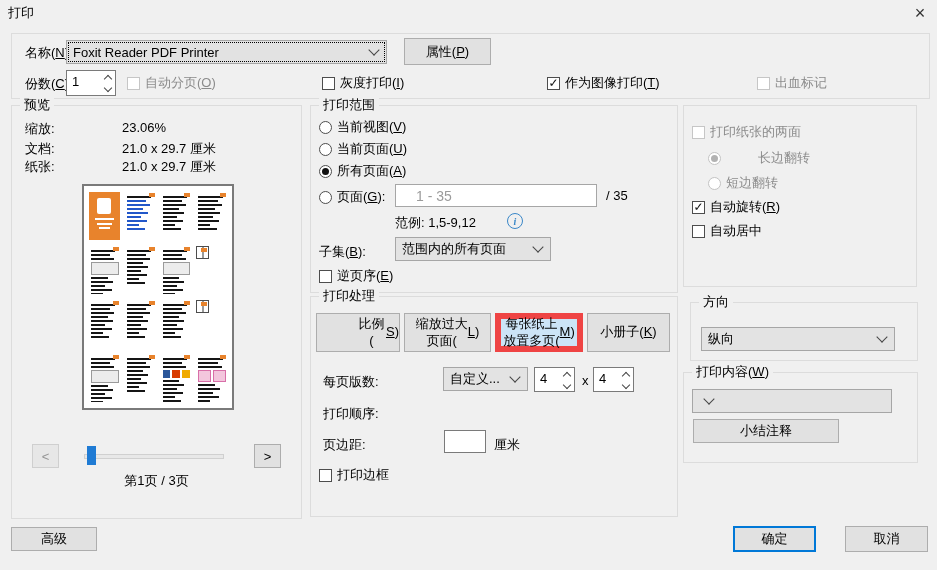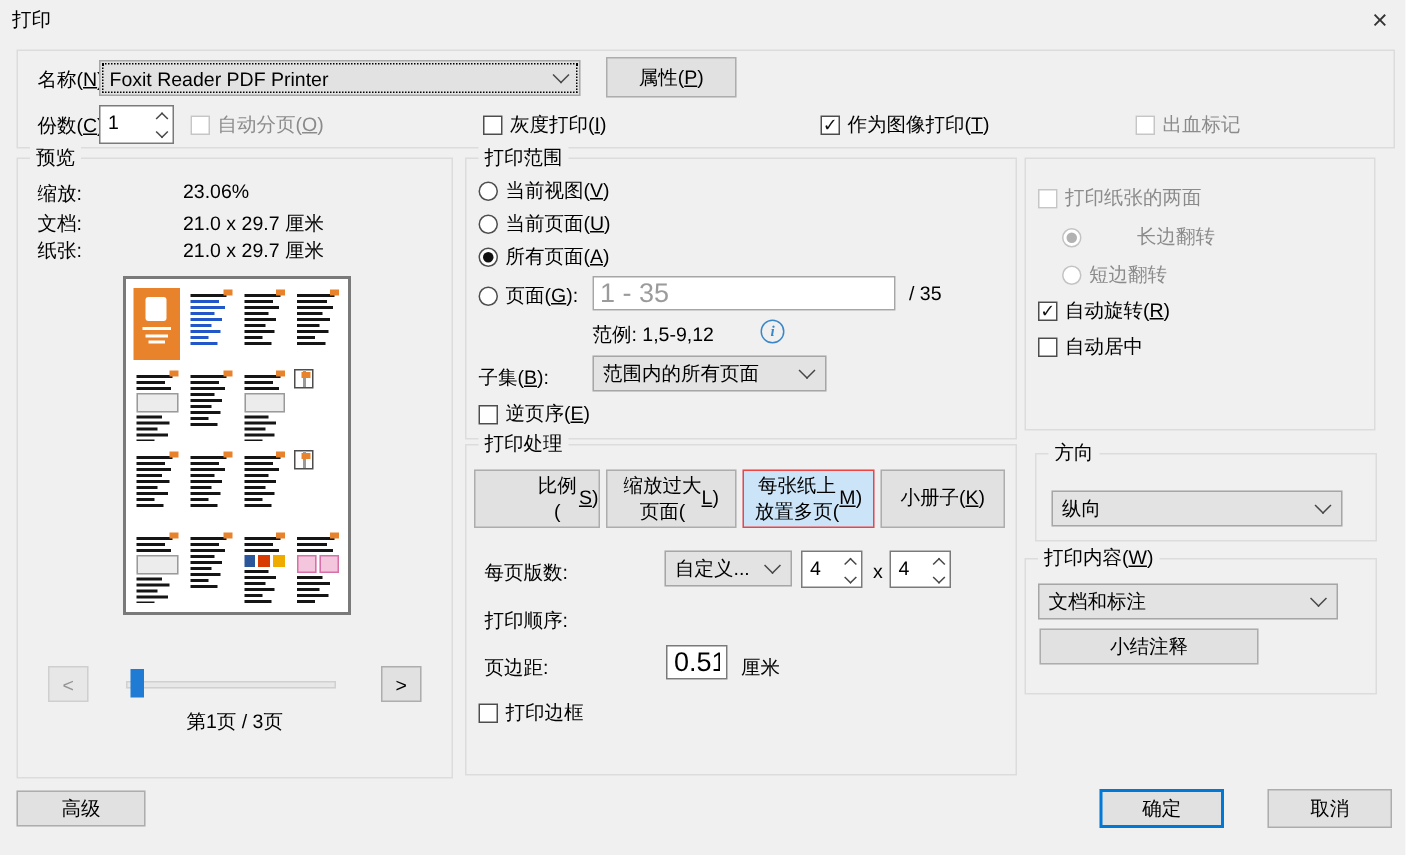--- a/index.html
+++ b/index.html
@@ -10,31 +10,31 @@
   .gt{position:absolute;top:-9px;left:8px;background:#f0f0f0;padding:0 4px;line-height:16px;white-space:nowrap;}
   
   .btn{position:absolute;display:flex;align-items:center;justify-content:center;
     background:#e1e1e1;border:1px solid #adadad;box-sizing:border-box;cursor:default;text-align:center;}
   .btn.default{border:2px solid #0078d7;}
   .btn.disabled{background:#e7e7e7;border-color:#cfcfcf;color:#949494;}
   
   .segwrap{position:absolute;display:flex;gap:4px;}
   .seg{display:flex;align-items:center;justify-content:center;text-align:center;
     background:#e1e1e1;border:1px solid #adadad;box-sizing:border-box;white-space:pre-line;line-height:1.25;}
-  .seg.sel{background:#cce4f7;border:1px solid #ef4444;}
+  .seg.sel{background:#cce4f7;border:6px solid #ef4444;}
   
   .combo{position:absolute;display:flex;align-items:center;background:#e3e3e3;
     border:1px solid #a6a6a6;box-sizing:border-box;padding:0 6px;}
   .combo .ct{flex:1;white-space:nowrap;overflow:hidden;}
   .combo.focused{outline:1px dotted #000;outline-offset:-3px;background:#e2e2e2;}
   .chev-down{width:7px;height:7px;border-right:1px solid #464646;border-bottom:1px solid #464646;
     transform:rotate(45deg);margin:-4px 2px 0 6px;flex:0 0 auto;}
   
   .tbox{position:absolute;background:#fff;border:1px solid #7a7a7a;box-sizing:border-box;
-    padding:0 4px;font-family:"Liberation Sans",sans-serif;font-size:18px;color:#000;}
+    padding:0 20px;font-family:"Liberation Sans",sans-serif;font-size:14px;color:#000;}
   .tbox.dim{color:#9b9b9b;border-color:#a6a6a6;}
   .spin{position:absolute;display:flex;background:#fff;border:1px solid #7a7a7a;box-sizing:border-box;}
   .spin .sv{flex:1;padding:3px 0 0 5px;}
   .spin .arrs{width:15px;display:flex;flex-direction:column;align-items:center;justify-content:center;gap:3px;}
   .c-up,.c-dn{width:5px;height:5px;border-right:1px solid #464646;border-bottom:1px solid #464646;display:block;}
   .c-up{transform:rotate(-135deg);margin-top:3px;}
   .c-dn{transform:rotate(45deg);margin-bottom:2px;}
   
   .crow{position:absolute;display:flex;align-items:center;gap:5px;white-space:nowrap;}
   .box{width:13px;height:13px;background:#fff;border:1px solid #4d4d4d;box-sizing:border-box;
@@ -439,21 +439,20 @@
     <span class="gt">方向</span>
     <div class="combo" style="left:10px;top:24px;width:194px;height:24px;">
       <span class="ct">纵向</span>
       <span class="chev-down"></span>
     </div>
   </div>
 
   <div class="group" style="left:683px;top:372px;width:233px;height:89px;">
     <span class="gt">打印内容(<u>W</u>)</span>
     <div class="combo" style="left:8px;top:16px;width:200px;height:24px;">
-      <span class="ct">文档和标注</span>
       <span class="chev-down"></span>
     </div>
     <div class="btn" style="left:9px;top:46px;width:146px;height:24px;">小结注释</div>
   </div>
 
 
   <div class="btn" style="left:11px;top:527px;width:86px;height:24px;">高级</div>
   <div class="btn default" style="left:733px;top:526px;width:83px;height:26px;">确定</div>
   <div class="btn" style="left:845px;top:526px;width:83px;height:26px;">取消</div>
 

